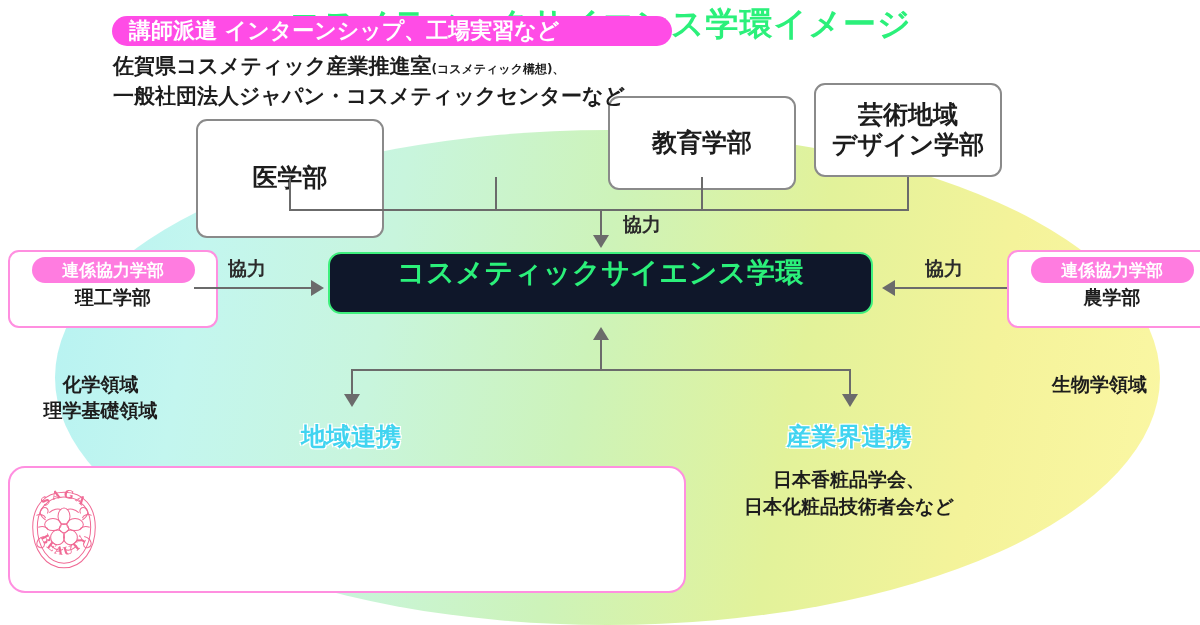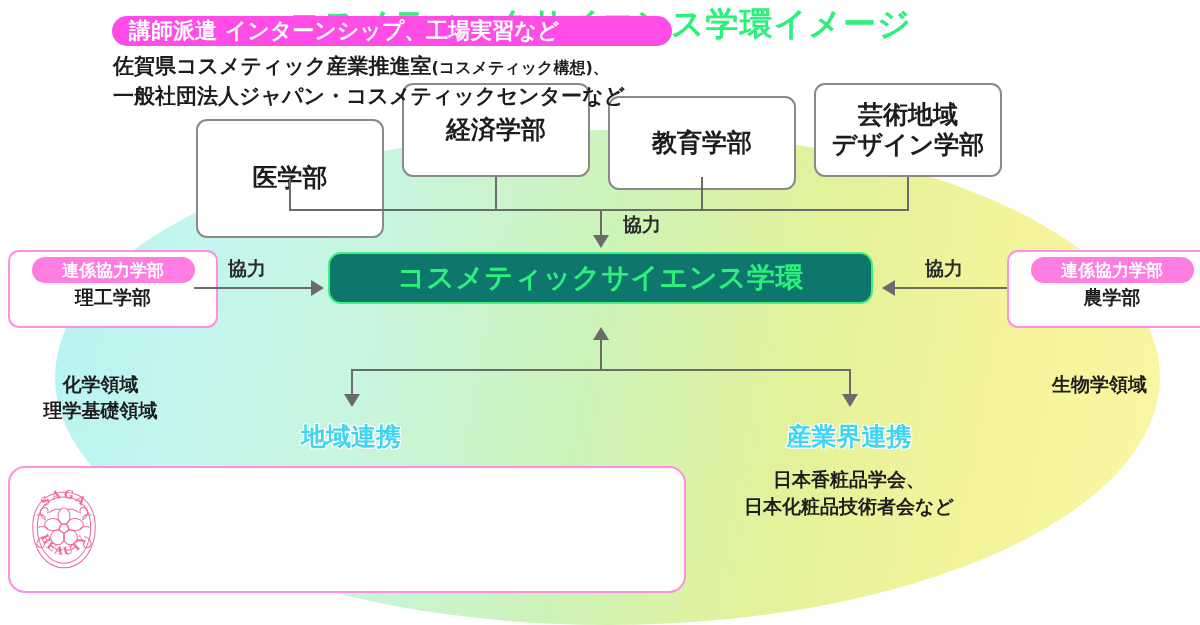--- a/index.html
+++ b/index.html
@@ -109,26 +109,26 @@
     line-height: 1.22;
     box-sizing: border-box;
   }
 
   
   #hub-box {
     position: absolute;
     left: 328px;
     top: 252px;
     width: 545px;
-    height: 52px;
-    background: #0f766e;
+    height: 62px;
+    background: #0f172a;
     border: 2.5px solid #3ef07d;
     border-radius: 13px;
     display: flex;
-    align-items: center;
+    align-items: flex-start;
     justify-content: center;
     box-sizing: border-box;
   }
   #hub-box .hub-text {
     font-size: 28px;
     font-weight: 700;
     color: #2bf07a;
     letter-spacing: 0.5px;
     white-space: nowrap;
   }
@@ -235,21 +235,21 @@
     left: 113px;
     top: 52px;
     width: 560px;
     font-size: 21px;
     font-weight: 700;
     color: #1d1d1d;
     line-height: 1.42;
     white-space: nowrap;
   }
   #partner-body .small {
-    font-size: 16px;
+    font-size: 12px;
   }
   #saga-logo {
     position: absolute;
     left: 18px;
     top: 484px;
     width: 92px;
     height: 94px;
   }
 </style>
 </head>
@@ -258,23 +258,20 @@
 <div id="stage">
 
   <div id="bg-ellipse"></div>
 
   <div id="title">コスメティックサイエンス学環イメージ</div>
 
   <div class="fac-box" style="left:196px; top:83px; width:188px; height:119px;margin-top:36px;">
     <span>医学部</span>
   </div>
 
-  <div class="fac-box" style="left:402px; top:83px; width:188px; height:94px;">
-    <span>経済学部</span>
-  </div>
 
   <div class="fac-box" style="left:608px; top:96px; width:188px; height:94px;">
     <span>教育学部</span>
   </div>
 
   <div class="fac-box" style="left:814px; top:83px; width:188px; height:94px;">
     <span style="white-space:pre-line;">芸術地域
 デザイン学部</span>
   </div>
 

